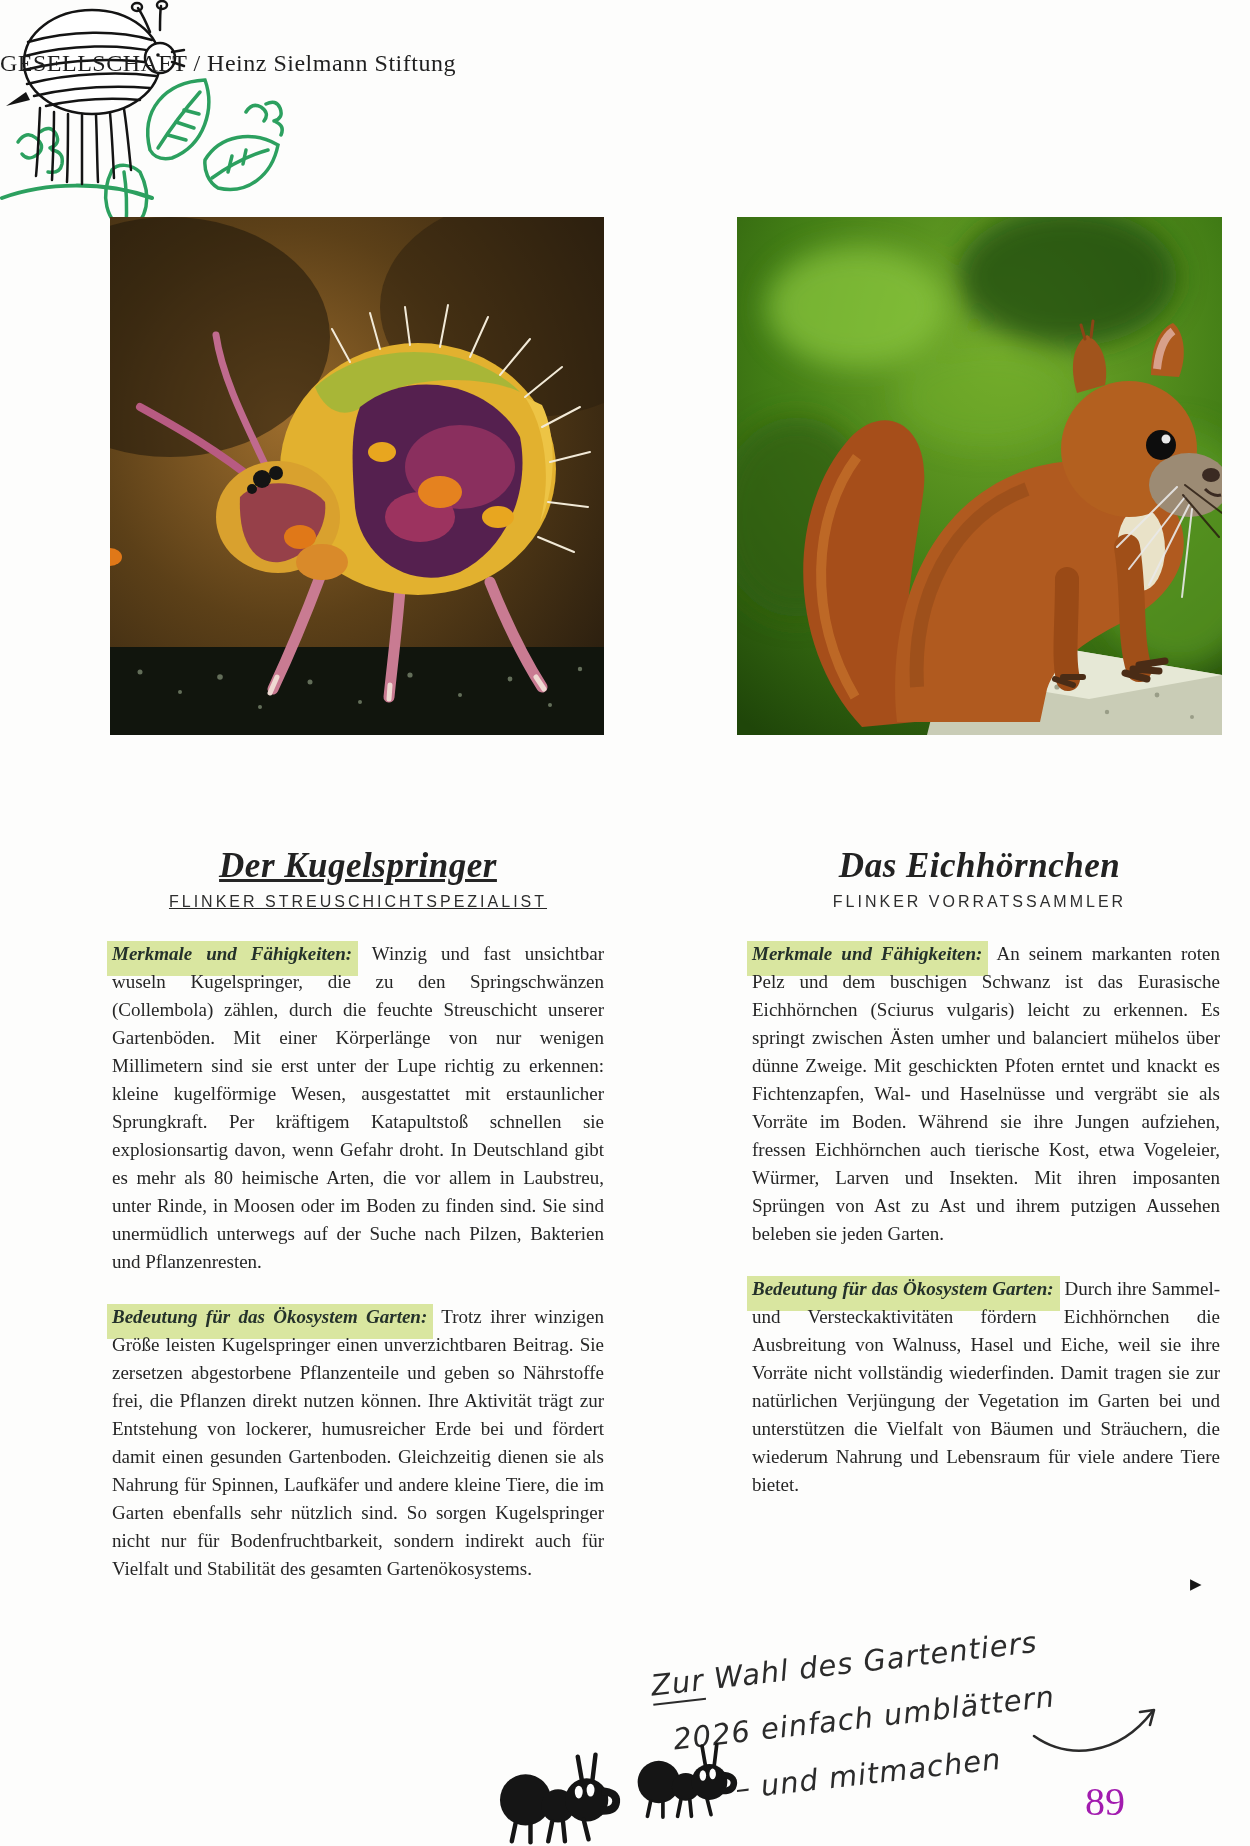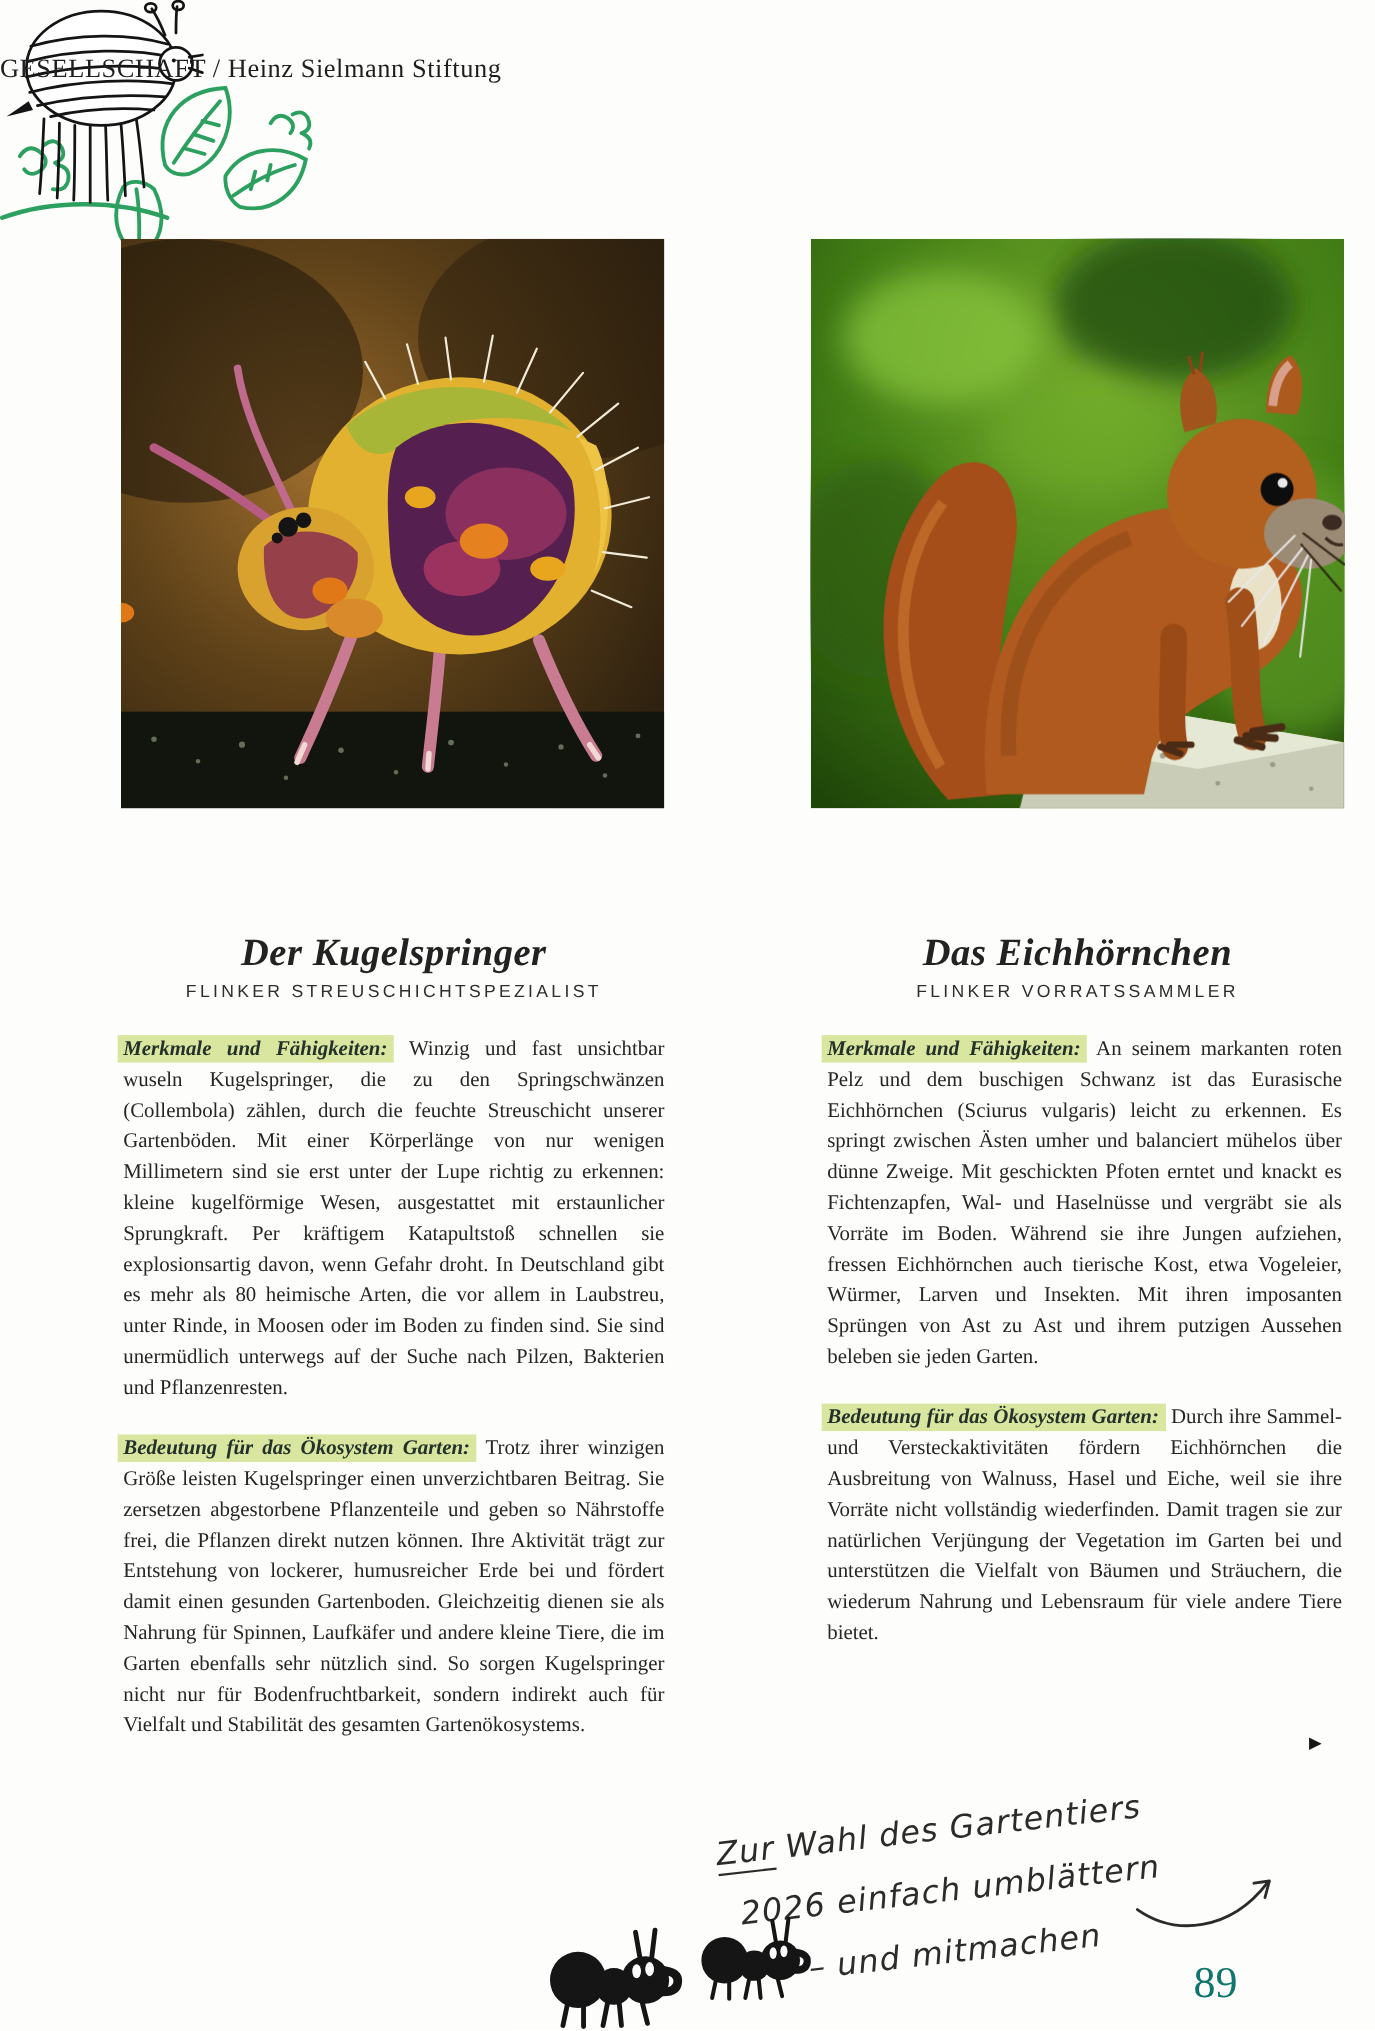--- a/index.html
+++ b/index.html
@@ -9,46 +9,46 @@
 
   .header{top:50px;left:0;width:1142px;text-align:left;
           font-size:24px;letter-spacing:.5px;color:#1f1f1f;}
 
   .photo{top:217px;height:518px;overflow:hidden;}
   .photo svg{display:block;}
   #photo-left{left:110px;width:494px;}
   #photo-right{left:737px;width:485px;}
 
   .colhead{top:846px;text-align:center;}
-  #colhead-left{left:112px;width:492px;}
+  #colhead-left{left:112px;width:492px;text-decoration:underline;}
   #colhead-right{left:737px;width:485px;text-align:center;}
   .colhead h2{margin:0;font-style:italic;font-weight:600;font-size:35px;line-height:40px;
               letter-spacing:.5px;color:#222;}
   .colhead .sub{margin-top:7px;font-family:"Liberation Sans",sans-serif;font-size:16px;
                 font-weight:400;letter-spacing:3px;color:#2e2e2e;}
 
   .bodycol{top:940px;font-size:19px;line-height:28px;text-align:justify;color:#262626;}
   #bodycol-left{left:112px;width:492px;}
   #bodycol-right{left:752px;width:468px;}
   .bodycol p{margin:0 0 27px 0;}
   .lead{background:#d9e6a0;font-weight:bold;font-style:italic;color:#24312a;
-        padding:2px 6px 2px 5px;margin-left:-5px;box-decoration-break:clone;-webkit-box-decoration-break:clone;}
+        padding:2px 6px 12px 5px;margin-left:-5px;box-decoration-break:clone;-webkit-box-decoration-break:clone;}
   .species{}
 
   .continue-marker{left:1190px;top:1575px;font-size:15px;color:#161616;
                    font-family:"DejaVu Sans",sans-serif;}
 
   .note{left:648px;top:1658px;width:520px;transform:rotate(-6.5deg);transform-origin:0 0;
         font-family:"DejaVu Sans",sans-serif;font-style:italic;font-size:29px;line-height:56px;
         color:#2b2b2b;letter-spacing:1px;}
   .note .l2{margin-left:16px;}
   .note .l3{margin-left:72px;}
   .note .u{border-bottom:2px solid #2b2b2b;padding-bottom:1px;}
 
-  .pagenum{left:1085px;top:1778px;font-size:40px;color:#0f766e;}
+  .pagenum{left:1085px;top:1778px;font-size:40px;color:#a21caf;}
 
   .doodle-topleft{left:0;top:0;}
   .ant1{left:498px;top:1750px;}
   .ant2{left:636px;top:1740px;}
   .swoosh{left:1028px;top:1698px;}
 </style>
 </head>
 <body>
 
 <div class="page">

